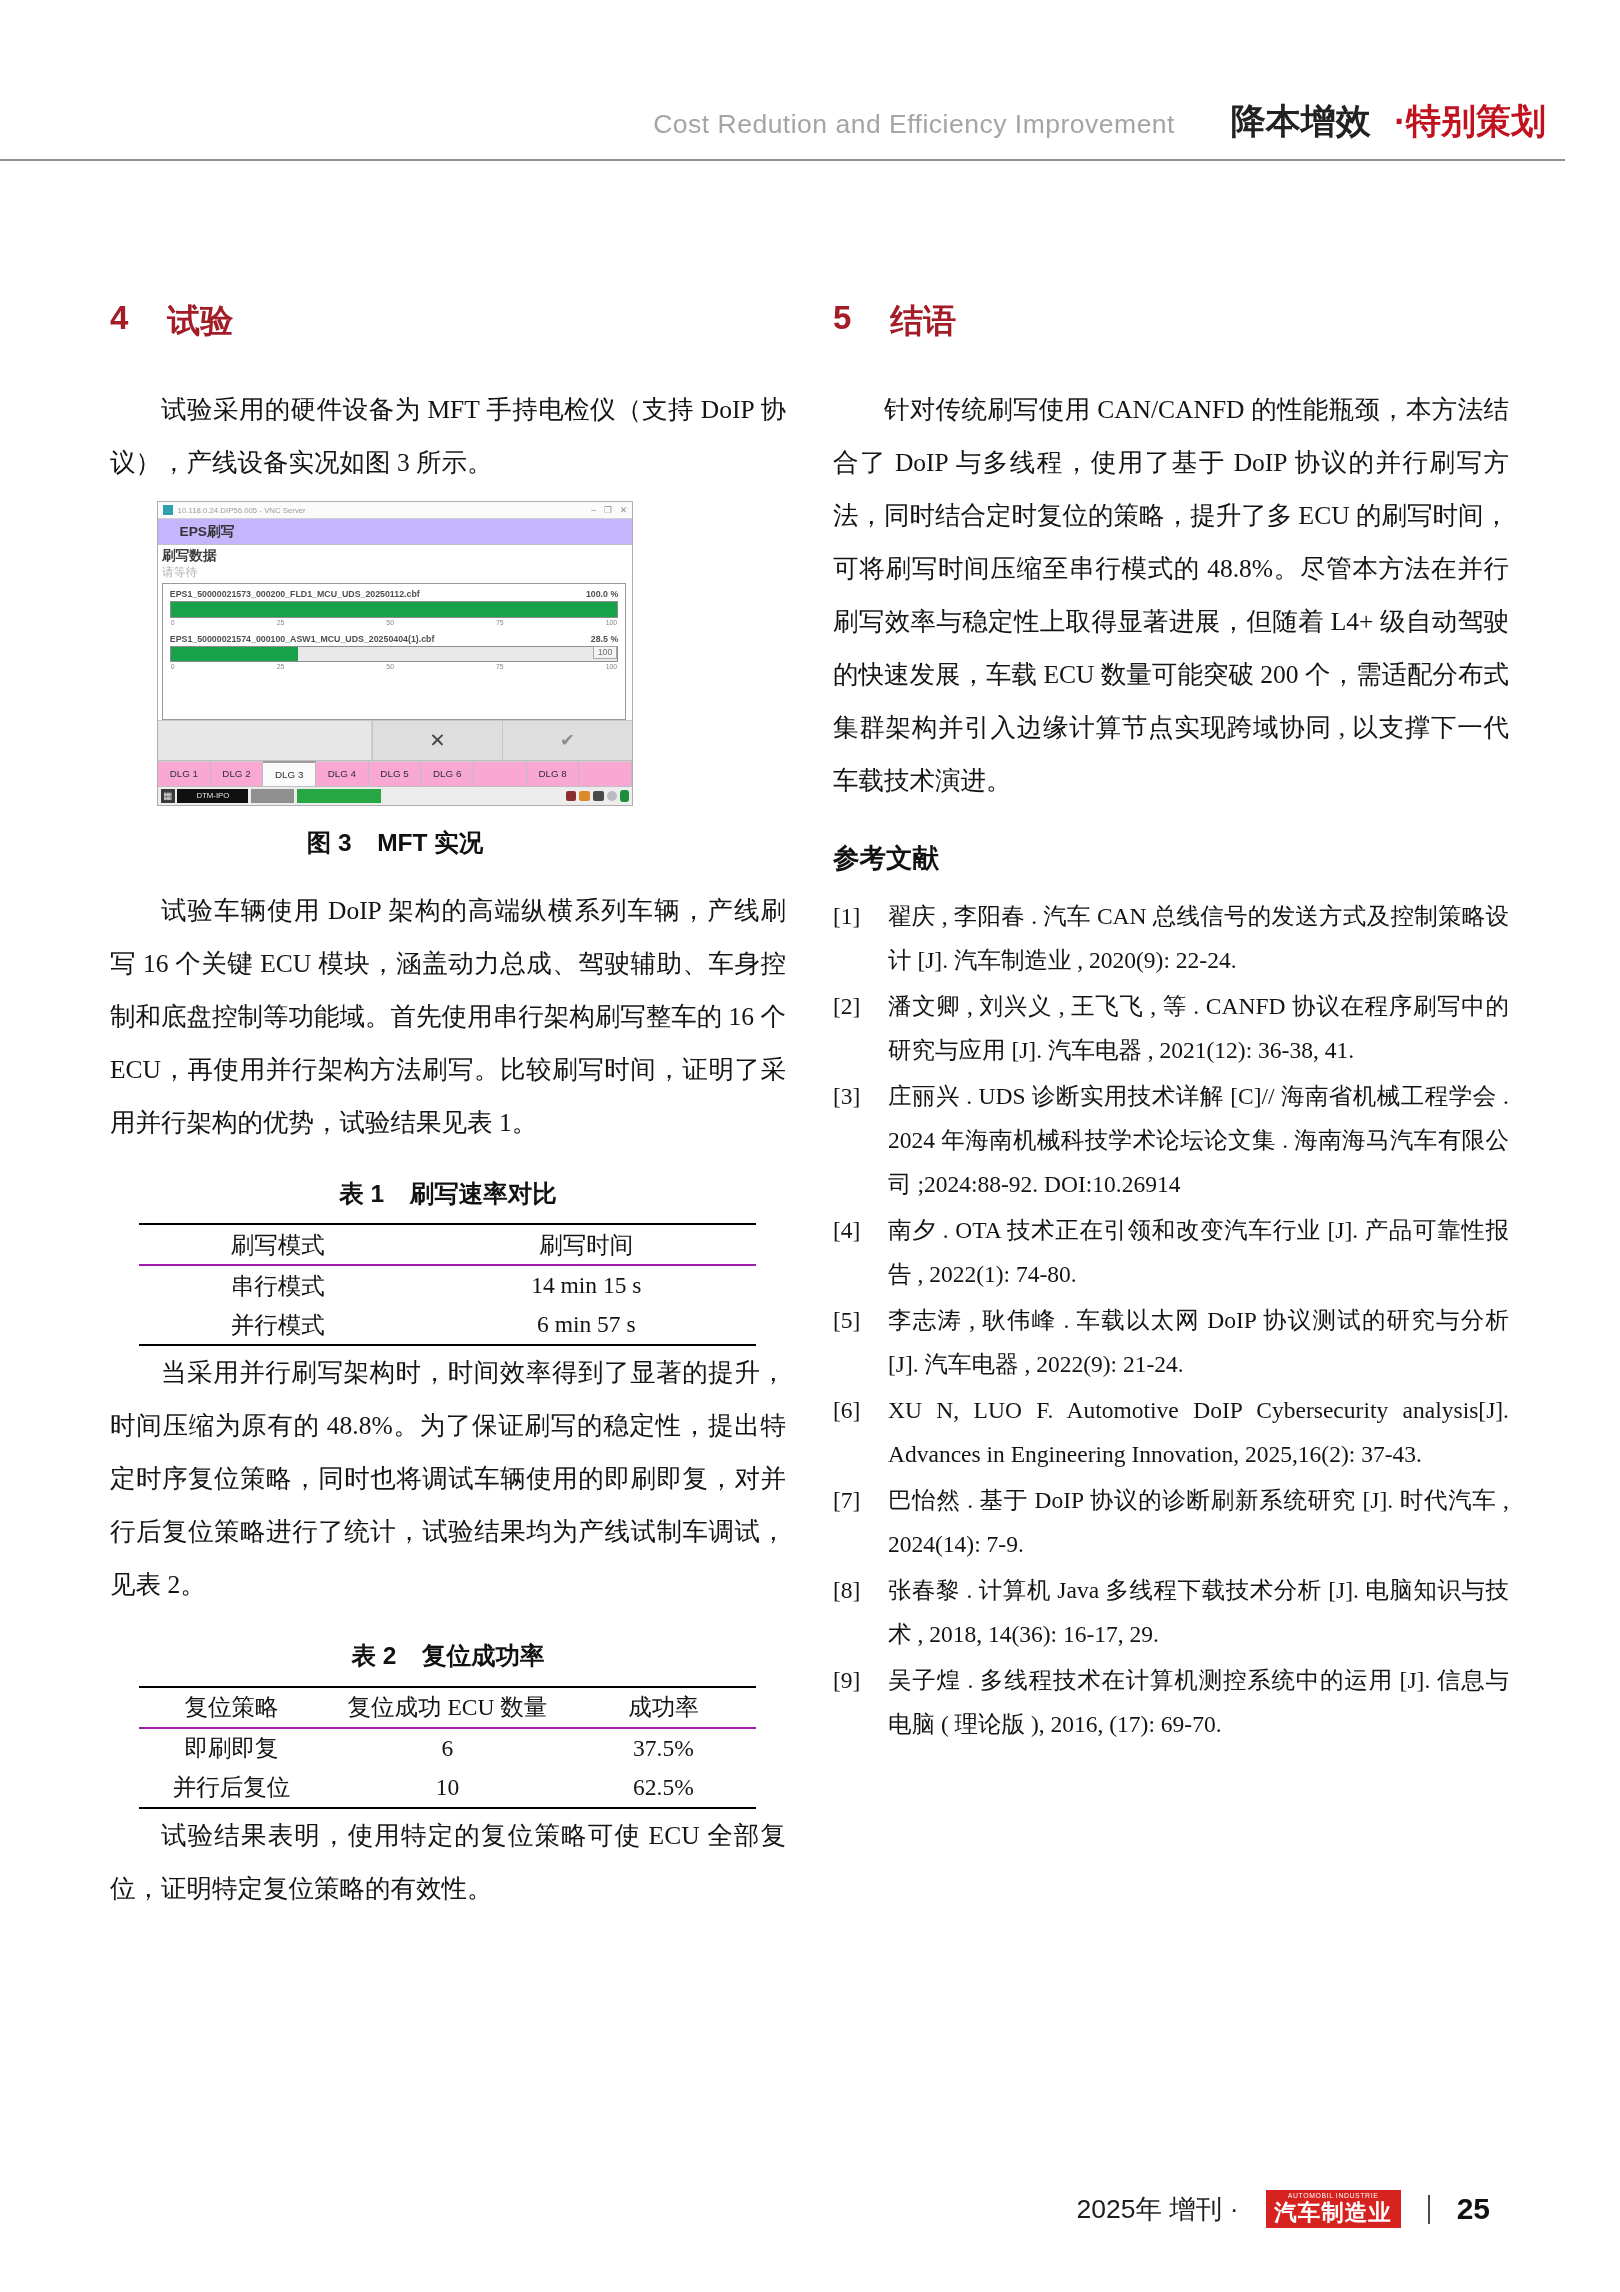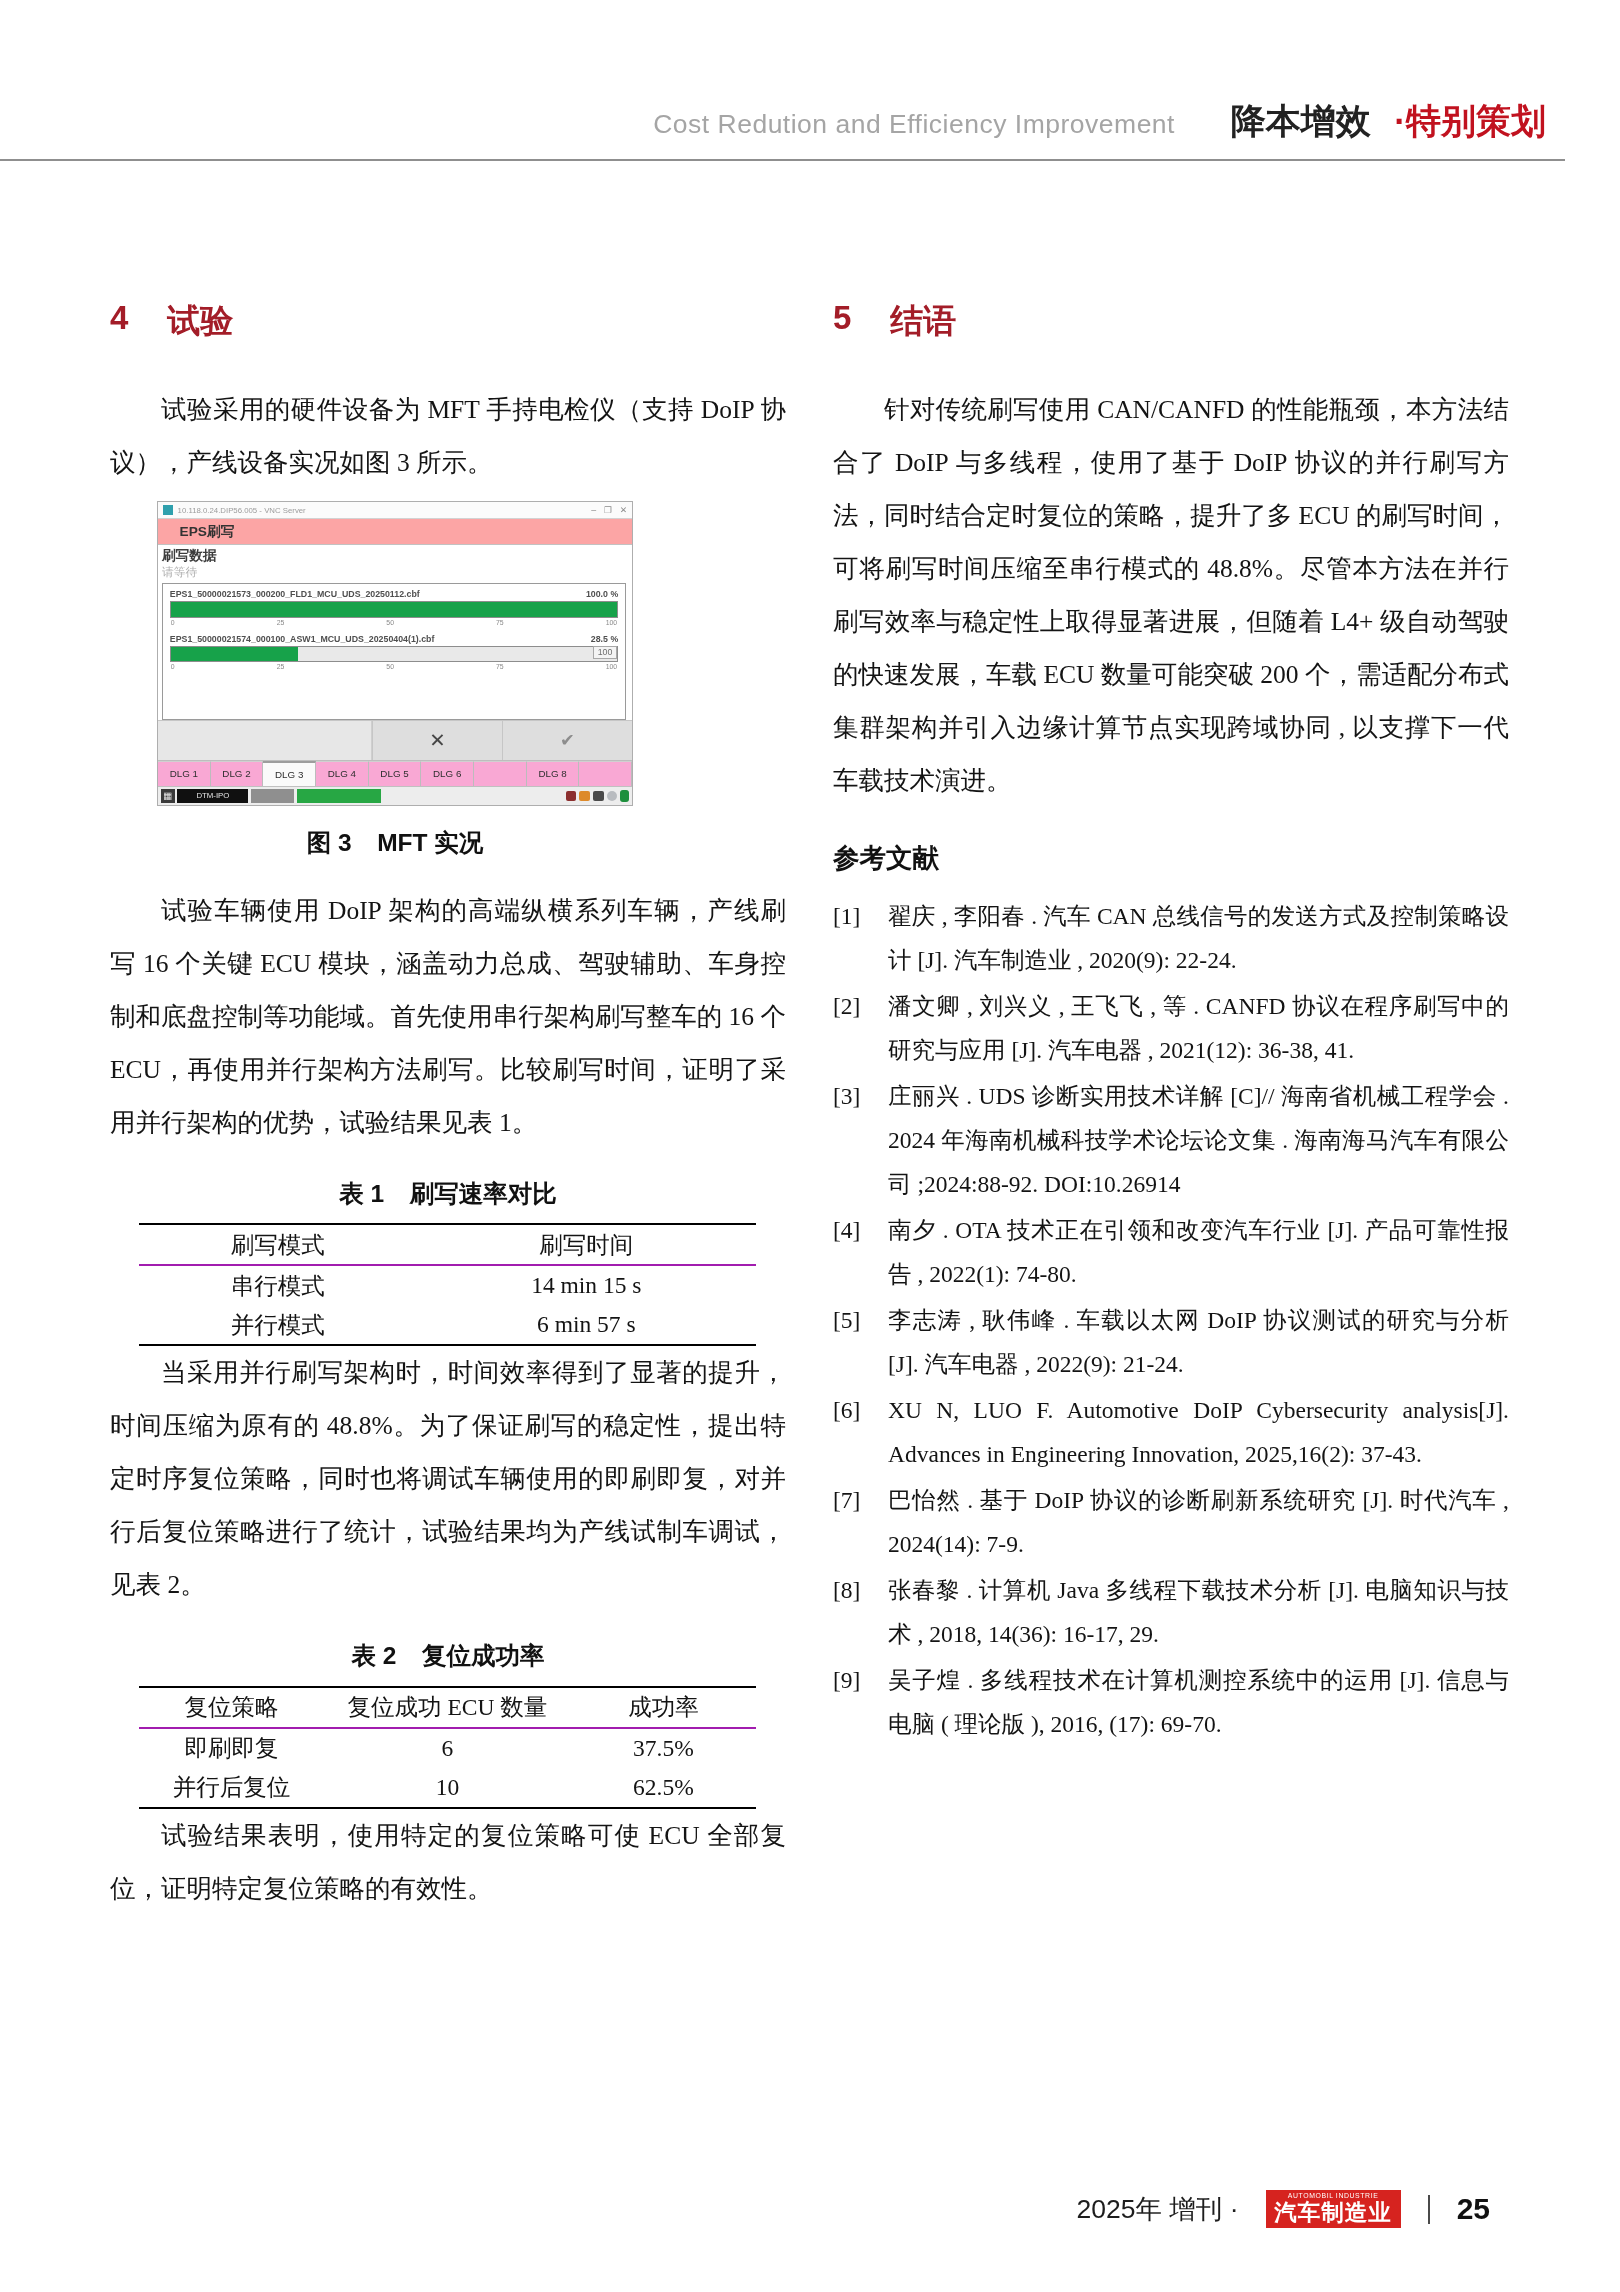--- a/index.html
+++ b/index.html
@@ -23,21 +23,21 @@
 
   
   .figure-wrap{margin:11.8px 0 0 47px;width:476px;}
   .win{width:476px;border:1px solid #aeaeae;background:#fff;box-sizing:border-box;
        font-family:"Liberation Sans","DejaVu Sans",sans-serif;}
   .win-titlebar{height:16.7px;background:#fbfbfb;border-bottom:1px solid #d2d2d2;display:flex;align-items:center;padding:0 4.9px;gap:4.9px;}
   .win-title-icon{width:9.8px;height:9.8px;background:#2fa0ad;flex:none;}
   .win-title-text{font-size:7.8px;color:#9c9c9c;flex:1;white-space:nowrap;overflow:hidden;}
   .win-ctrls{display:flex;gap:7.8px;color:#8a8a8a;font-size:8.8px;}
   .win-ctrl{cursor:default;}
-  .win-appbar{height:24.5px;background:#fca5a5;border-bottom:1px solid #c2c2c2;display:flex;align-items:center;
+  .win-appbar{height:24.5px;background:#c4b5fd;border-bottom:1px solid #c2c2c2;display:flex;align-items:center;
               padding-left:21.6px;font-weight:bold;font-size:13.7px;color:#333;}
   .win-body{padding:2.9px 5.9px 0 3.9px;background:#fff;}
   .win-sub{font-size:13.7px;font-weight:bold;color:#3d3d3d;line-height:16.7px;}
   .win-wait{font-size:11.8px;color:#b0b0b0;line-height:14.7px;margin-bottom:3.9px;}
   .panel{border:1px solid #9a9a9a;padding:4.9px 6.9px 0 6.9px;height:137px;box-sizing:border-box;}
   .bar-head{display:flex;justify-content:space-between;font-size:8.8px;font-weight:bold;color:#4f4f4f;margin-bottom:2px;white-space:nowrap;}
   .pbar{position:relative;height:14.7px;border:1px solid #8d8d8d;background:#e9e9e9;}
   .pbar-fill{position:absolute;left:0;top:0;bottom:0;background:#17a24a;}
   .pbar-badge{position:absolute;right:0;top:-1px;font-size:8.8px;color:#6d6d6d;border:1px solid #a8a8a8;background:#f4f4f4;padding:0 3.9px;line-height:11.8px;}
   .ticks{display:flex;justify-content:space-between;font-size:6.9px;color:#8a8a8a;margin:1px 1px 7.8px 1px;}

